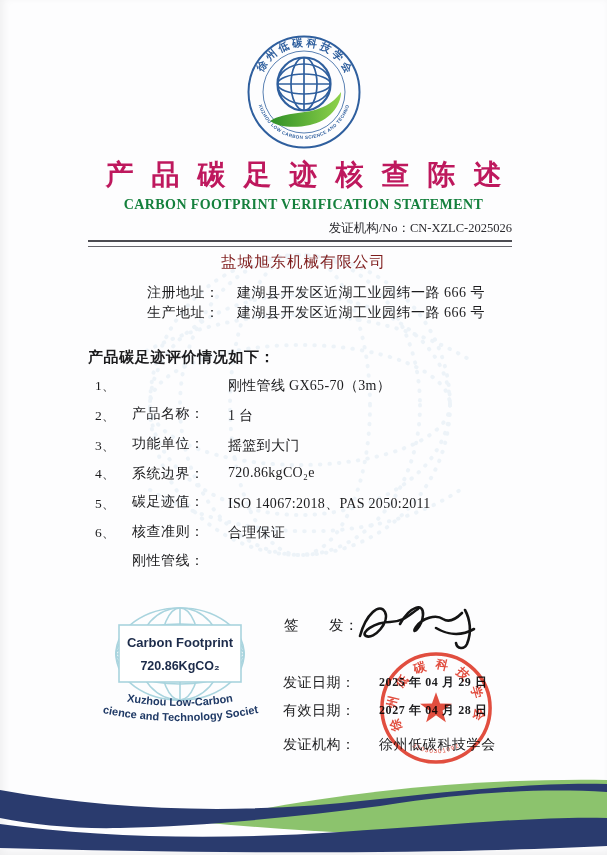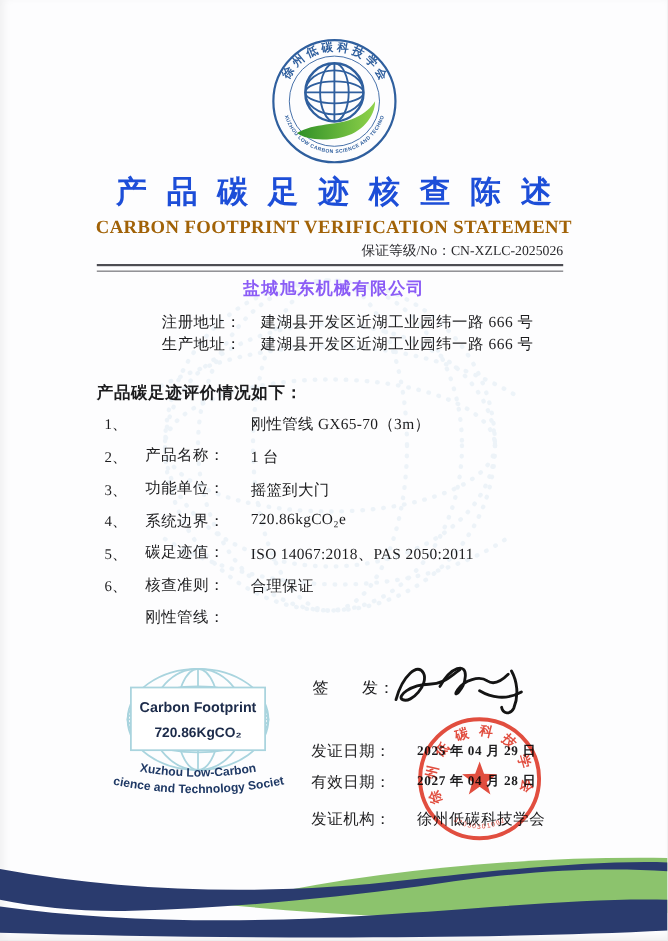--- a/index.html
+++ b/index.html
@@ -5,26 +5,26 @@
   html,body{margin:0;padding:0;background:#e9e9ea;}
   .page{
     position:relative;width:607px;height:855px;margin:0 auto;
     background:#fdfdfe;overflow:hidden;
     font-family:"Liberation Serif","DejaVu Serif",serif;color:#1c1c1e;
     box-shadow:inset 3px -3px 8px rgba(0,0,0,0.06);
   }
   .abs{position:absolute;}
   .center{left:0;right:0;text-align:center;}
   
-  .title-cn{top:156px;font-size:28px;font-weight:bold;letter-spacing:18px;text-indent:18px;color:#1d4ed8;}
-  .title-en{top:197px;font-size:17px;font-weight:600;letter-spacing:.4px;color:#a16207;}
+  .title-cn{top:156px;font-size:28px;font-weight:bold;letter-spacing:18px;text-indent:18px;color:#be185d;}
+  .title-en{top:197px;font-size:14px;font-weight:600;letter-spacing:.4px;color:#15803d;}
   .cert-line{top:220px;left:88px;width:424px;text-align:right;font-size:12.5px;color:#2a2a2e;}
   .rules{top:240px;left:88px;width:424px;height:4px;border-top:2.2px solid #4c4c52;border-bottom:1.4px solid #66666c;}
   
-  .company-name{top:252px;font-size:15.5px;font-weight:bold;letter-spacing:1px;color:#8b5cf6;}
+  .company-name{top:252px;font-size:15.5px;font-weight:normal;letter-spacing:1px;color:#7f1d1d;}
   .addr-label{font-size:14px;letter-spacing:.5px;}
   .addr-value{font-size:14px;letter-spacing:.5px;}
   .row-reg{top:284px;} .row-prod{top:304px;}
   .lbl-x{left:147px;} .val-x{left:237px;}
   
   .section-heading{top:348px;left:88px;font-size:15px;font-weight:bold;letter-spacing:.6px;}
   .item-no{left:95px;font-size:13.5px;}
   .item-label{left:132px;font-size:14px;letter-spacing:.5px;margin-top:28px;}
   .item-value{left:228px;font-size:14px;letter-spacing:.3px;text-align:center;}
   
@@ -83,21 +83,21 @@
         <line x1="31" y1="50" x2="85" y2="50"></line>
         <ellipse cx="58" cy="50" rx="26.5" ry="10"></ellipse>
         <ellipse cx="58" cy="50" rx="26.5" ry="20"></ellipse>
       </g>
     </g>
     <path d="M24,87 C40,77 60,81 77,73 C86,69 91,64 95,58 C95,72 83,87 64,91 C48,94.5 32,93 24,87 Z" fill="url(#leafGrad)"></path>
   </svg>
 
   <div class="abs center title-cn">产品碳足迹核查陈述</div>
   <div class="abs center title-en">CARBON FOOTPRINT VERIFICATION STATEMENT</div>
-  <div class="abs cert-line"><span>保证等级/No：</span><span>CN-XZLC-2025026</span></div>
+  <div class="abs cert-line"><span>发证机构/No：</span><span>CN-XZLC-2025026</span></div>
   <div class="abs rules"></div>
 
   <div class="abs center company-name">盐城旭东机械有限公司</div>
   <div>
     <span class="abs addr-label row-reg lbl-x">注册地址：</span>
     <span class="abs addr-value row-reg val-x">建湖县开发区近湖工业园纬一路 666 号</span>
   </div>
   <div>
     <span class="abs addr-label row-prod lbl-x">生产地址：</span>
     <span class="abs addr-value row-prod val-x">建湖县开发区近湖工业园纬一路 666 号</span>

